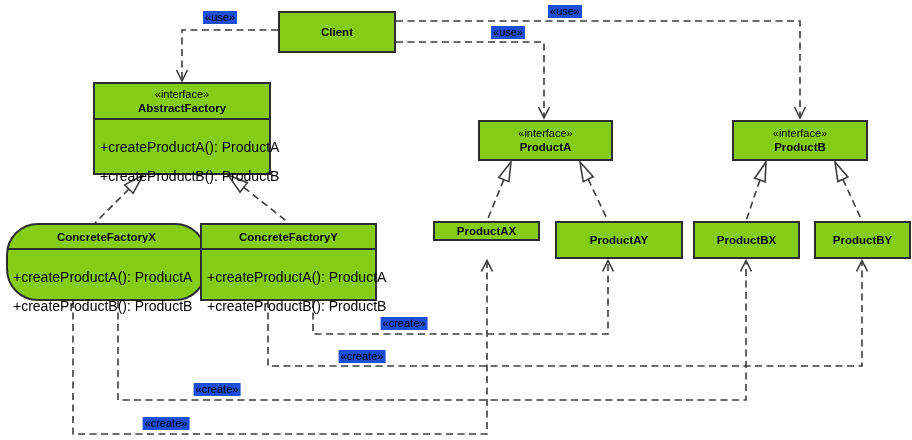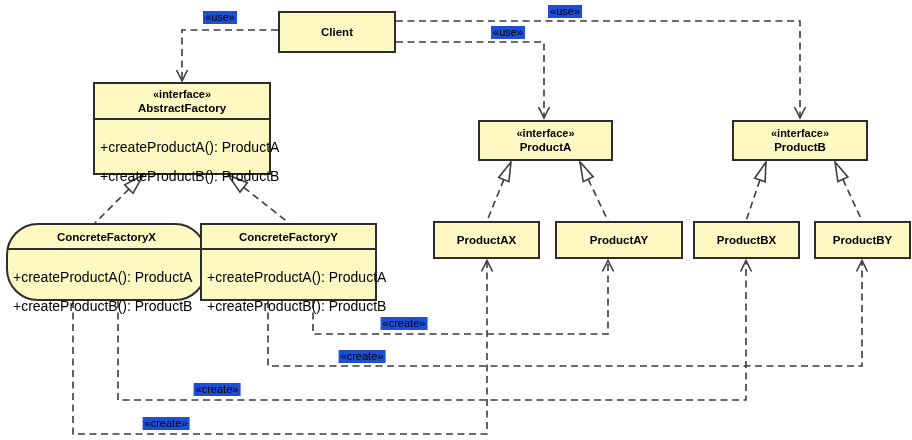--- a/index.html
+++ b/index.html
@@ -2,29 +2,29 @@
 <html><head>
 <meta charset="utf-8">
 <style>
   html,body{margin:0;padding:0;background:#fff;}
   #canvas{
     position:relative;width:912px;height:440px;background:#fff;overflow:hidden;
     font-family:"Liberation Sans",sans-serif;color:#000;
   }
   #wires{position:absolute;left:0;top:0;width:912px;height:440px;}
   .uml-box{
-    position:absolute;box-sizing:border-box;background:#fef9c3;
+    position:absolute;box-sizing:border-box;background:#84cc16;
     border:2px solid #2d2d2d;
   }
   .uml-head{
     display:flex;flex-direction:column;justify-content:center;align-items:center;
     box-sizing:border-box;height:100%;
   }
   .uml-head.divided{border-bottom:2px solid #2d2d2d;height:auto;}
-  .stereo{font-size:11px;line-height:13px;font-weight:bold;}
+  .stereo{font-size:11px;line-height:13px;}
   .cname{font-size:11.5px;font-weight:bold;line-height:14px;white-space:nowrap;}
   .uml-body{padding:5px 3px 0 5px;}
   .method{font-size:14px;line-height:13px;white-space:nowrap;margin-top:16px;}
   .wire-label{
     position:absolute;font-size:11px;line-height:13px;white-space:nowrap;
     transform:translateX(-50%);background:#1d4ed8;padding:0 2px;
   }
 </style>
 </head>
 <body>
@@ -112,21 +112,21 @@
     </div>
   </div>
 
   <div class="uml-box" style="left:732px;top:120px;width:136px;height:41px;">
     <div class="uml-head">
       <div class="stereo">«interface»</div>
       <div class="cname">ProductB</div>
     </div>
   </div>
 
-  <div class="uml-box" style="left:433px;top:221px;width:107px;height:38px;">
+  <div class="uml-box" style="left:433px;top:221px;width:107px;height:20px;">
     <div class="uml-head">
       <div class="cname">ProductAX</div>
     </div>
   </div>
 
   <div class="uml-box" style="left:555px;top:221px;width:128px;height:38px;">
     <div class="uml-head">
       <div class="cname">ProductAY</div>
     </div>
   </div>

